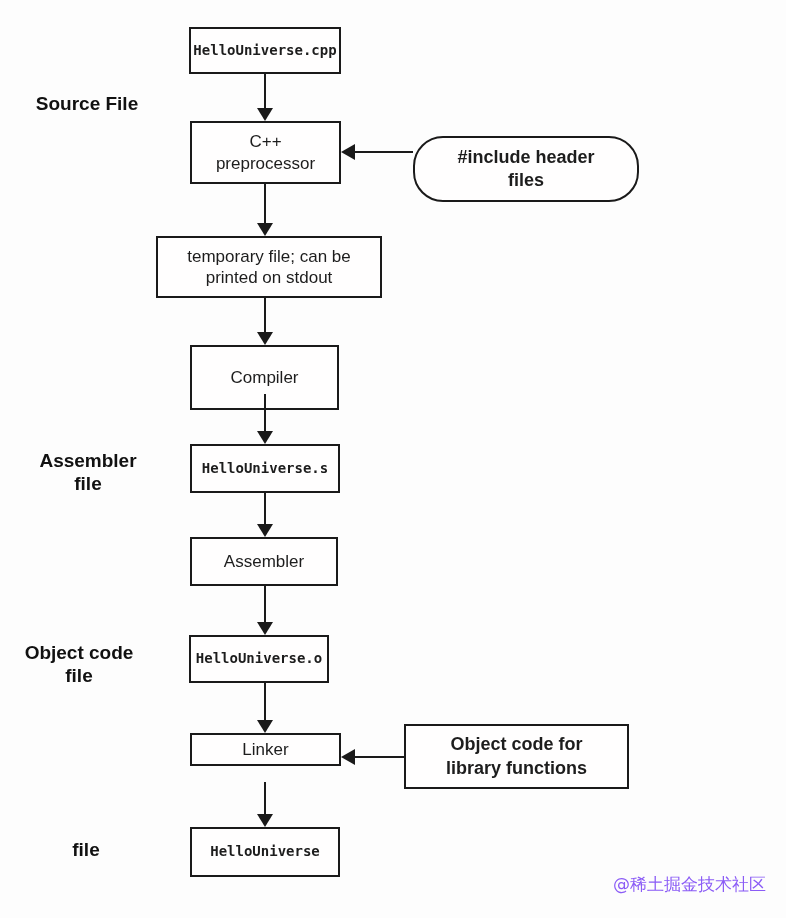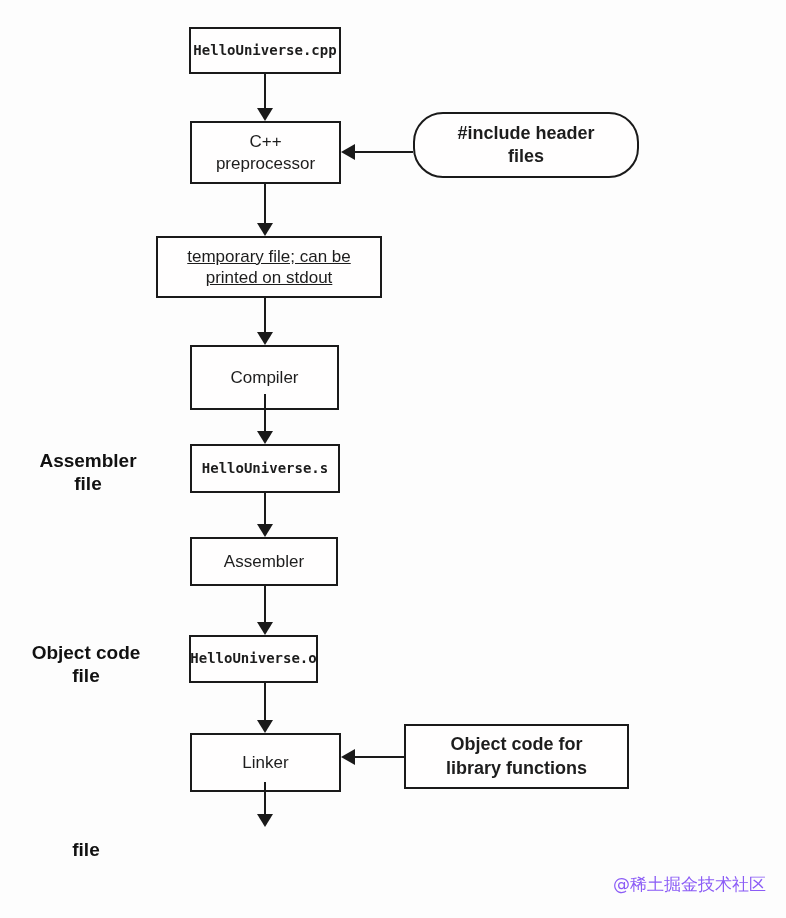--- a/index.html
+++ b/index.html
@@ -19,38 +19,38 @@
     display: flex; flex-direction: column;
     align-items: center; justify-content: center;
     text-align: center; color: #1d1d1d;
     font-size: 17px; line-height: 1.25;
   }
   .mono { font-family: "DejaVu Sans Mono", monospace; font-weight: 700; font-size: 14px; }
   .note { font-weight: 700; font-size: 18px; line-height: 1.3; }
 
   .b-cpp   { left:189px; top:27px;  width:152px; height:47px; }
   .b-pre   { left:190px; top:121px; width:151px; height:63px; }
-  .b-tmp   { left:156px; top:236px; width:226px; height:62px;text-decoration:underline; }
+  .b-tmp   { left:156px; top:236px; width:226px; height:62px; }
   .b-com   { left:190px; top:345px; width:149px; height:65px; }
   .b-s     { left:190px; top:444px; width:150px; height:49px;text-align:right; }
   .b-asm   { left:190px; top:537px; width:148px; height:49px; }
-  .b-o     { left:189px; top:635px; width:129px; height:48px; }
-  .b-lnk   { left:190px; top:733px; width:151px; height:59px; }
+  .b-o     { left:189px; top:635px; width:140px; height:48px; }
+  .b-lnk   { left:190px; top:733px; width:151px; height:33px; }
   .b-exe   { left:190px; top:827px; width:150px; height:50px; }
-  .b-inc   { left:413px; top:112px; width:226px; height:66px;border-radius:30px; }
+  .b-inc   { left:413px; top:136px; width:226px; height:66px;border-radius:30px; }
   .b-lib   { left:404px; top:724px; width:225px; height:65px; }
 
   
   .stage {
     position: absolute; font-weight: 700; font-size: 19px;
     color: #111; text-align: center; line-height: 1.2;
   }
   .s-src { left:17px; top:93px;  width:140px; }
   .s-asm { left:18px; top:450px; width:140px; }
-  .s-obj { left:11px; top:642px; width:150px; }
+  .s-obj { left:4px; top:642px; width:150px; }
   .s-exe { left:11px; top:839px; width:150px; }
 
   
   .vline { position: absolute; left: 264px; width: 2px; background: #1a1a1a; }
   .vhead {
     position: absolute; left: 257px; width: 0; height: 0;
     border-left: 8px solid transparent; border-right: 8px solid transparent;
     border-top: 13px solid #1a1a1a;
   }
   .a1l { top:74px;  height:35px; } .a1h { top:108px; }
@@ -77,20 +77,23 @@
     position: absolute; left: 613px; top: 873px;
     font-size: 17px; color: #8b5cf6;
     font-family: "DejaVu Sans", sans-serif;
   }
 </style>
 </head>
 <body>
 
 <div class="canvas">
 
+  <div class="stage s-src">
+    <div>Source File</div>
+  </div>
   <div class="stage s-asm">
     <div>Assembler</div>
     <div>file</div>
   </div>
   <div class="stage s-obj">
     <div>Object code</div>
     <div>file</div>
   </div>
   <div class="stage s-exe">
     <div>file</div>
@@ -106,20 +109,21 @@
   <div class="box b-tmp">
     <div>temporary file; can be</div>
     <div>printed on stdout</div>
   </div>
 
   <div class="box b-com">Compiler</div>
   <div class="box mono b-s">HelloUniverse.s</div>
   <div class="box b-asm">Assembler</div>
   <div class="box mono b-o">HelloUniverse.o</div>
   <div class="box b-lnk">Linker</div>
+  <div class="box mono b-exe">HelloUniverse</div>
 
   <div class="box note b-inc">
     <div>#include header</div>
     <div>files</div>
   </div>
   <div class="box note b-lib">
     <div>Object code for</div>
     <div>library functions</div>
   </div>
 

